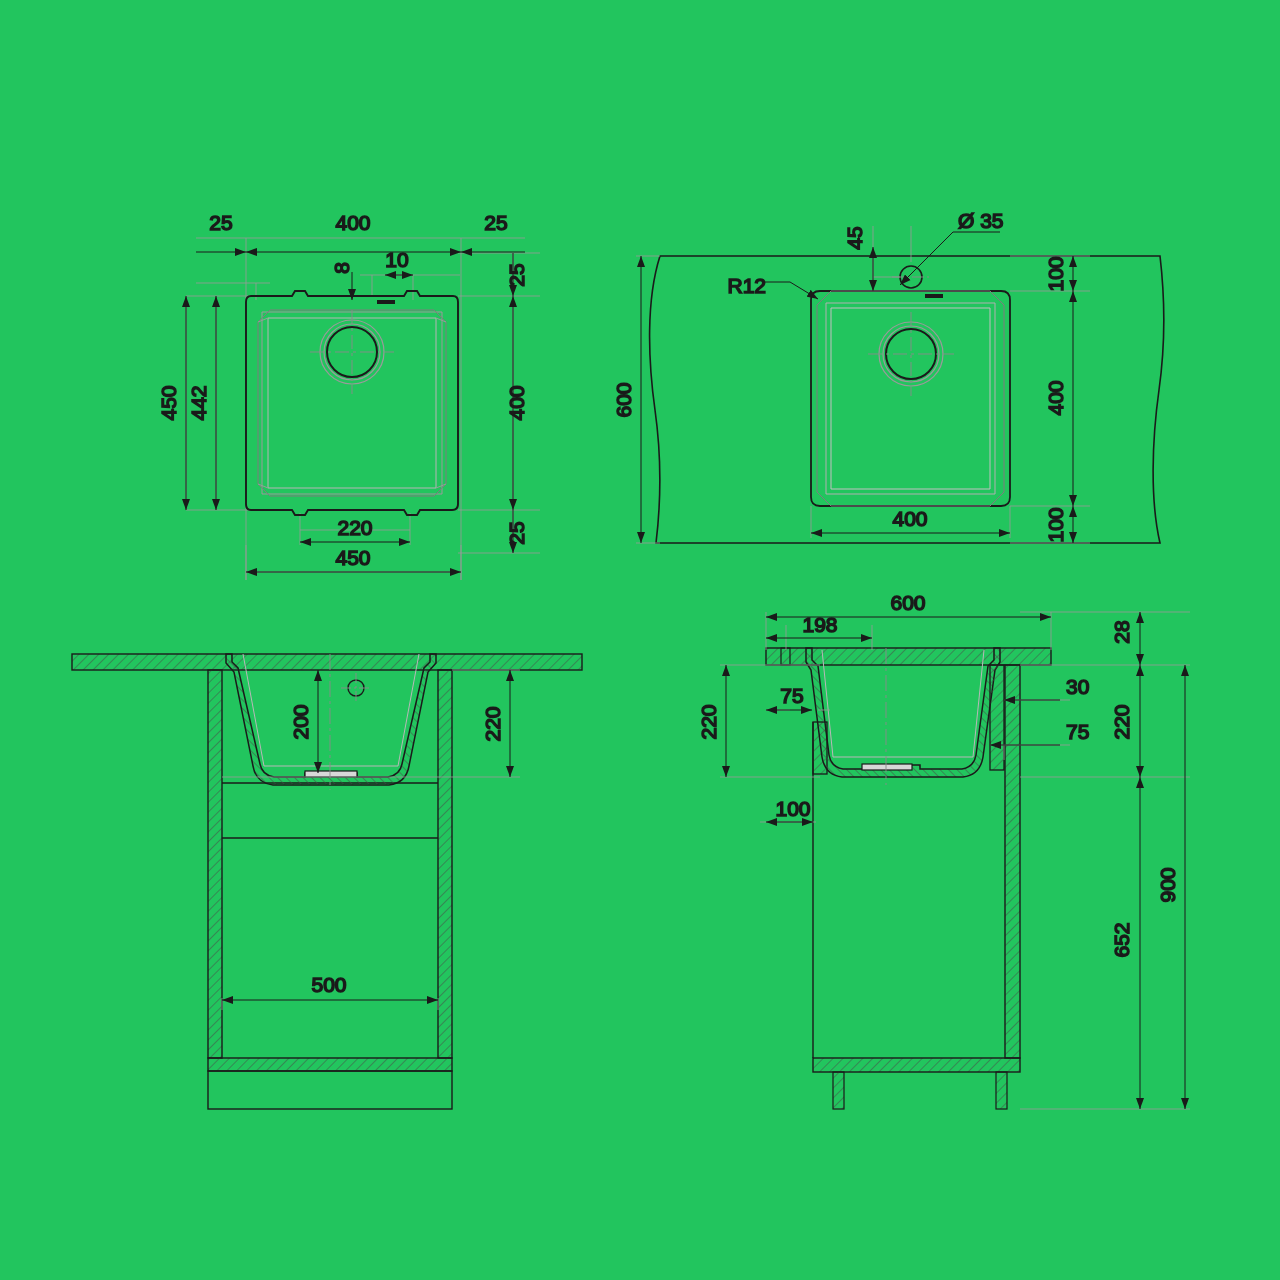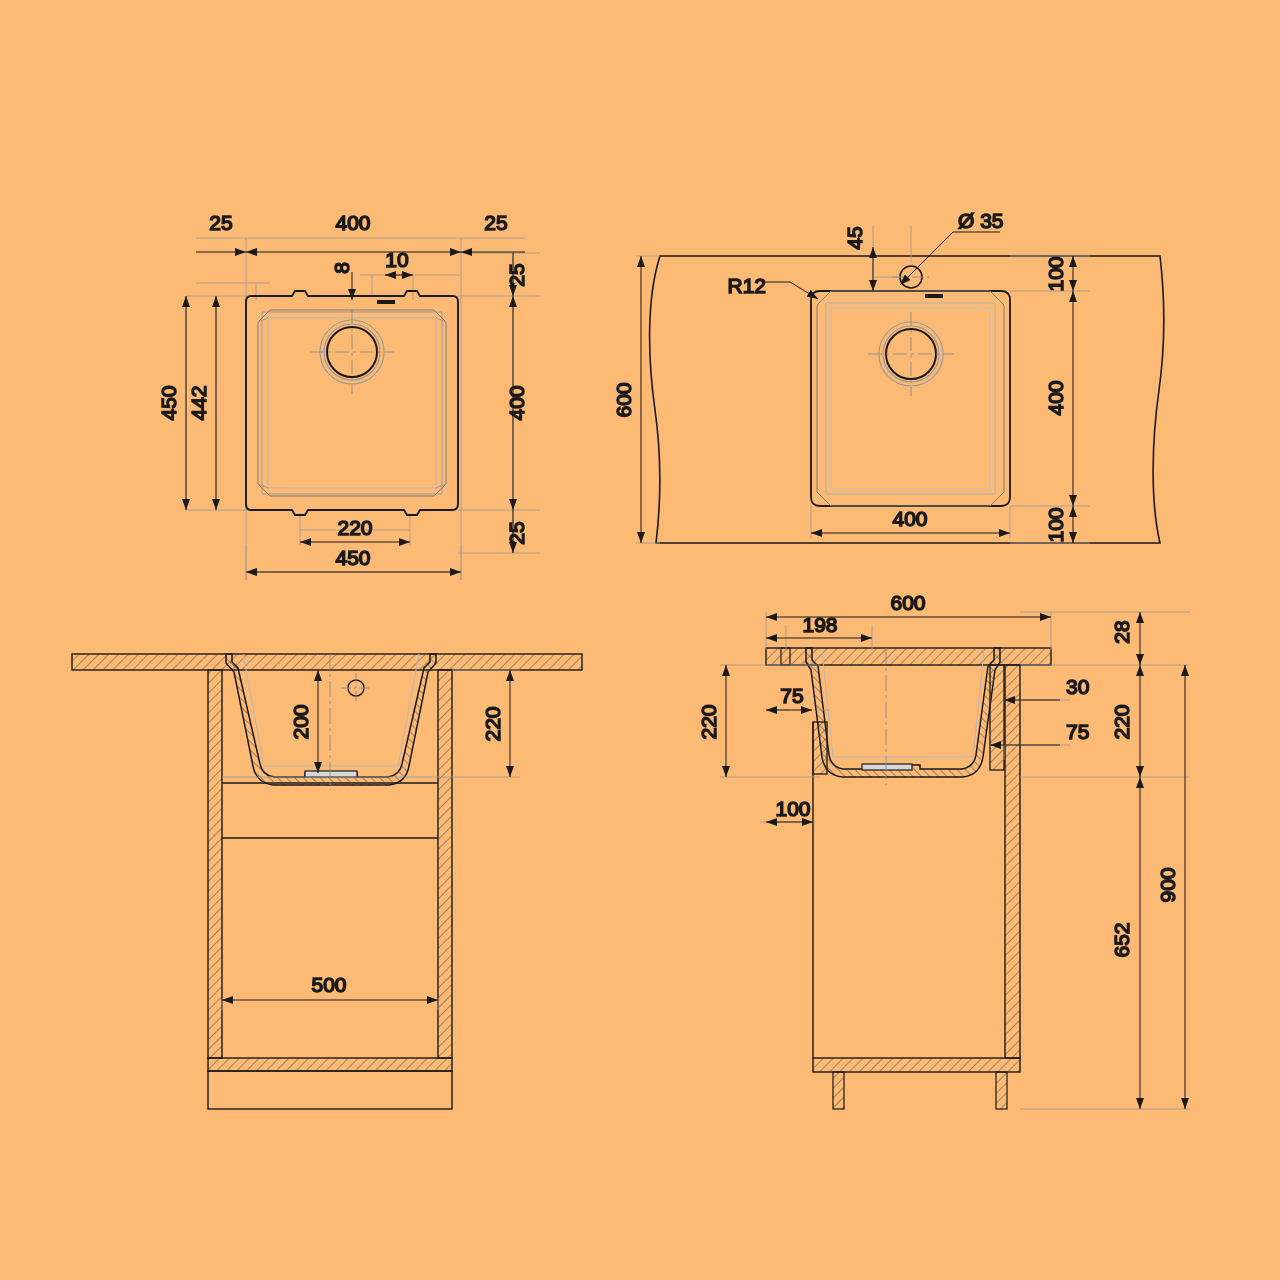--- a/index.html
+++ b/index.html
@@ -1,17 +1,17 @@
 <!DOCTYPE html>
 <html><head>
 <meta charset="utf-8">
 <style>
   html,body{margin:0;padding:0;background:#ffffff;}
   body{width:1280px;height:1280px;font-family:"Liberation Sans",sans-serif;}
-  #sheet{position:relative;width:1280px;height:1280px;background:#fdba74;overflow:hidden;}
+  #sheet{position:relative;width:1280px;height:1280px;background:#22c55e;overflow:hidden;}
   svg#dwg{position:absolute;left:0;top:0;width:1280px;height:1280px;display:block;}
   text{font-family:"Liberation Sans",sans-serif;font-size:21px;fill:#1a1a1a;}
 </style>
 </head>
 <body>
 
 <div id="sheet">
 <svg id="dwg" viewBox="0 0 1280 1280" xmlns="http://www.w3.org/2000/svg">
 
   <defs>

